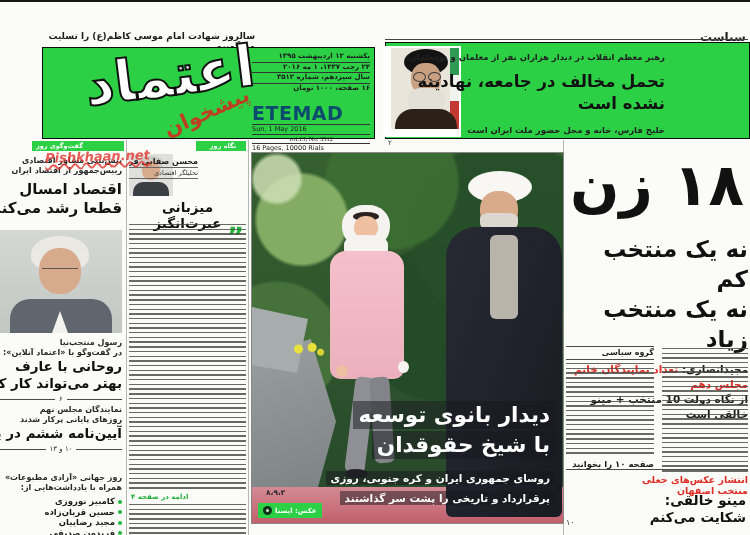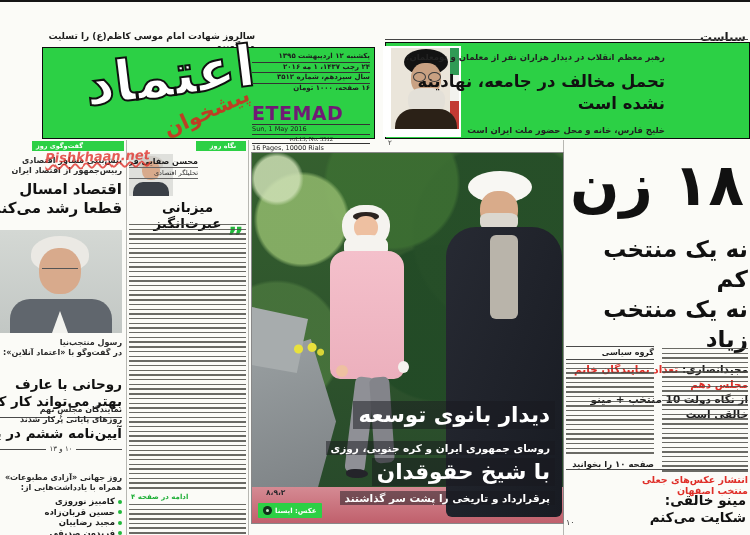--- a/index.html
+++ b/index.html
@@ -39,21 +39,21 @@
     <div class="abs" style="left:14px;top:-4px;width:200px;height:95px;font-size:57px;font-weight:bold;color:#fff;
          -webkit-text-stroke:2px #101010;transform:rotate(-7deg);direction:rtl;">اعتماد</div>
     <div class="abs" style="left:118px;top:52px;font-size:21px;font-weight:bold;color:#d8251f;opacity:.85;
          transform:rotate(-24deg);direction:rtl;">پیشخوان</div>
 
     <div class="abs rtl" style="right:4px;top:4px;width:118px;">
       <div class="b" style="font-size:7px;line-height:9.5px;border-bottom:1px solid #333;">یکشنبه ۱۲ اردیبهشت ۱۳۹۵</div>
       <div class="b" style="font-size:7px;line-height:9.5px;border-bottom:1px solid #333;">۲۴ رجب ۱۴۳۷، ۱ مه ۲۰۱۶</div>
       <div class="b" style="font-size:7px;line-height:9.5px;border-bottom:1px solid #333;">سال سیزدهم، شماره ۳۵۱۲</div>
       <div class="b" style="font-size:7px;line-height:9.5px;">۱۶ صفحه، ۱۰۰۰ تومان</div>
-      <div style="direction:ltr;text-align:left;font-size:19px;font-weight:bold;letter-spacing:.5px;margin-top:9px;color:#701a75;">ETEMAD</div>
+      <div style="direction:ltr;text-align:left;font-size:19px;font-weight:bold;letter-spacing:.5px;margin-top:9px;color:#0c4a6e;">ETEMAD</div>
       <div style="direction:ltr;text-align:left;font-size:6.5px;line-height:8.5px;border-top:1px solid #333;">Sun, 1 May 2016</div>
       <div style="direction:ltr;text-align:center;font-size:6.5px;line-height:8.5px;border-top:1px solid #333;font-family:Liberation Serif, serif;">vol.13, No. 3512</div>
       <div style="direction:ltr;text-align:left;font-size:6.5px;line-height:8.5px;border-top:1px solid #333;border-bottom:1px solid #333;">16 Pages, 10000 Rials</div>
     </div>
   </div>
 
   <div class="abs rtl b" style="left:700px;top:28px;font-size:12px;">سیاست</div>
   <div class="abs" style="left:385px;top:37px;width:363px;border-top:1px solid #444;"></div>
 
   <div class="abs green" style="left:385px;top:40px;width:363px;height:95px;border:1px solid #0c0c0c;">
@@ -94,21 +94,21 @@
       <div class="abs" style="left:31px;top:6px;width:58px;height:36px;background:#ebe9e4;border-radius:50% 50% 42% 42%;"></div>
       <div class="abs" style="left:39px;top:18px;width:42px;height:46px;background:#d8aa8c;border-radius:46%;"></div>
       <div class="abs" style="left:42px;top:32px;width:36px;height:6px;border-bottom:1.5px solid #555;"></div>
       <div class="abs" style="left:10px;bottom:0;width:102px;height:34px;background:#60666d;border-radius:20px 20px 0 0;"></div>
       <div class="abs" style="left:52px;bottom:0;width:16px;height:22px;background:#f2f2ee;clip-path:polygon(50% 0,0 100%,100% 100%);"></div>
     </div>
 
     <div class="rtl" style="position:absolute;top:198px;right:2px;width:122px;">
       <div class="kick cut">رسول منتجب‌نیا</div>
       <div class="kick cut">در گفت‌وگو با «اعتماد آنلاین»:</div>
-      <div class="hl cut" style="font-size:13.5px;line-height:17px;margin-top:18px;">روحانی با عارف</div>
+      <div class="hl cut" style="font-size:13.5px;line-height:17px;margin-top:0;">روحانی با عارف</div>
       <div class="hl cut" style="font-size:13.5px;line-height:17px;">بهتر می‌تواند کار کند</div>
       <div style="display:flex;align-items:center;gap:4px;margin-top:3px;">
         <span class="rule" style="flex:1;"></span>
         <span class="pgref">۶</span>
         <span class="rule" style="flex:1;"></span>
       </div>
     </div>
 
     <div class="rtl" style="position:absolute;top:265px;right:2px;width:122px;">
       <div class="kick cut">نمایندگان مجلس نهم</div>
@@ -189,22 +189,22 @@
     <div class="abs" style="left:186px;top:18px;width:132px;height:352px;">
       <div class="abs" style="left:30px;top:0;width:64px;height:32px;background:#f8f7f3;border-radius:50%;"></div>
       <div class="abs" style="left:42px;top:20px;width:38px;height:38px;background:#d9ab8a;border-radius:46%;"></div>
       <div class="abs" style="left:42px;top:42px;width:38px;height:20px;background:#dbd7cf;border-radius:30% 30% 60% 60%;"></div>
       <div class="abs" style="left:8px;top:56px;width:116px;height:290px;background:linear-gradient(110deg,#272a33,#181b22);border-radius:30px 30px 6px 6px;"></div>
       <div class="abs" style="left:52px;top:64px;width:28px;height:84px;background:#b9b4aa;border-radius:6px;"></div>
     </div>
 
     <div class="abs rtl" style="right:8px;top:248px;left:8px;">
       <div><span class="capline b" style="font-size:21.5px;line-height:28px;">دیدار بانوی توسعه</span></div>
+      <div style="margin-top:2px;"><span class="capline b" style="font-size:21.5px;line-height:28px;">با شیخ حقوقدان</span></div>
       <div style="margin-top:8px;"><span class="capline b" style="font-size:10.5px;line-height:14px;">روسای جمهوری ایران و کره جنوبی، روزی</span></div>
-      <div style="margin-top:2px;"><span class="capline b" style="font-size:21.5px;line-height:28px;">با شیخ حقوقدان</span></div>
       <div style="margin-top:1px;"><span class="capline b" style="font-size:10.5px;line-height:14px;">پرقرارداد و تاریخی را پشت سر گذاشتند</span></div>
     </div>
 
     <div class="abs rtl" style="left:14px;bottom:26px;font-size:7.5px;color:#27272b;font-weight:bold;">۸،۹،۲</div>
     <div class="abs" style="left:6px;bottom:5px;display:flex;align-items:center;gap:3px;background:#2cd045;height:15px;padding:0 5px;border-radius:1px;">
       <span style="display:inline-block;width:9px;height:9px;border-radius:50%;background:#10321a;position:relative;">
         <span style="position:absolute;left:3px;top:3px;width:3px;height:3px;border-radius:50%;background:#cdeecd;"></span>
       </span>
       <span class="rtl" style="font-size:7px;font-weight:bold;color:#fff;">عکس: ایسنا</span>
     </div>

